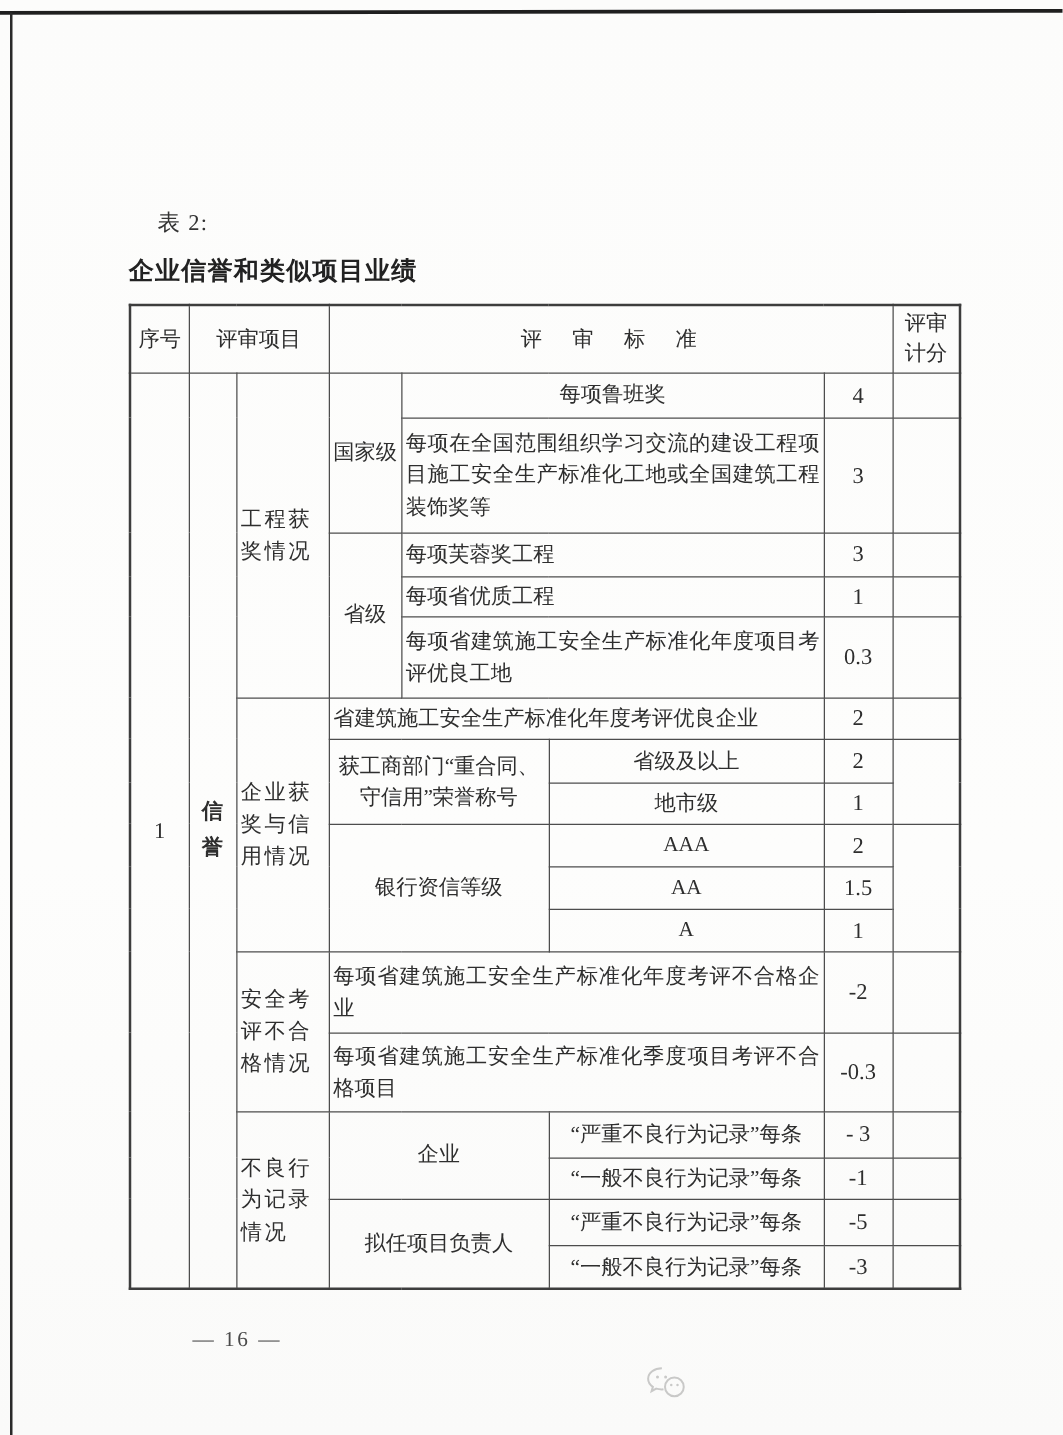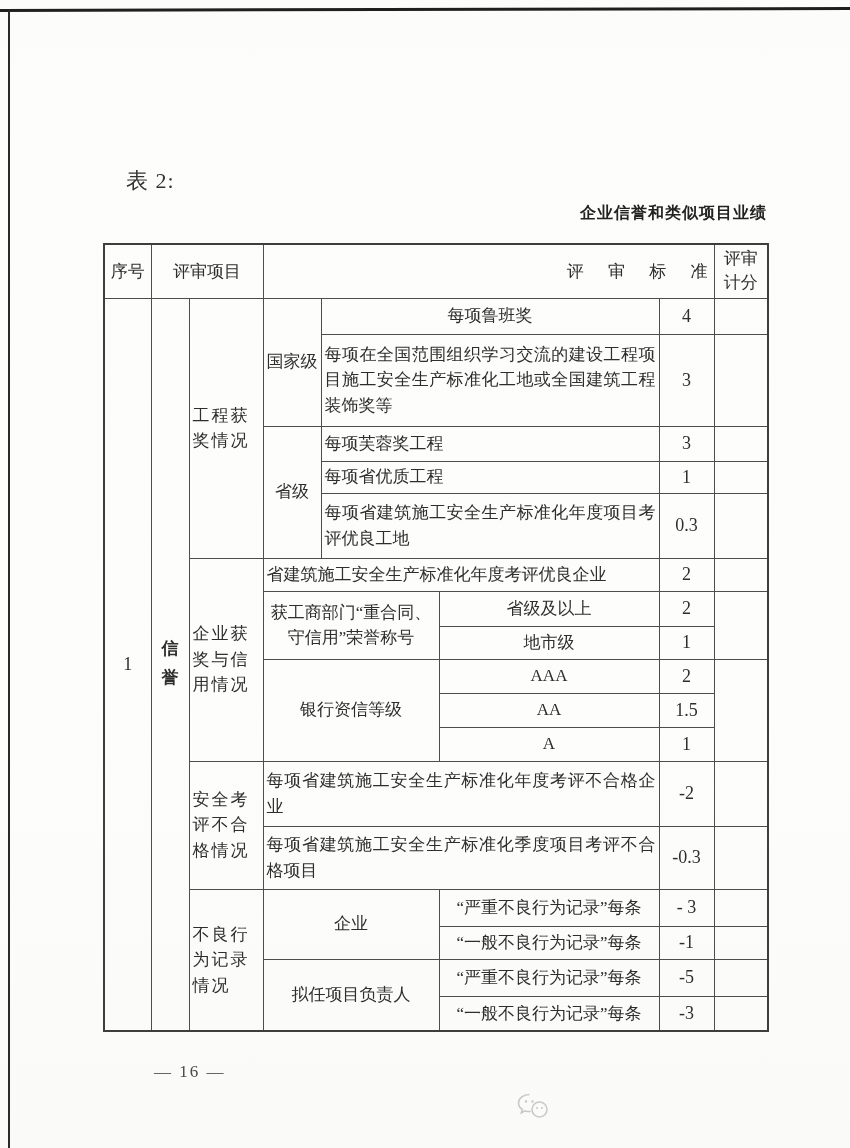--- a/index.html
+++ b/index.html
@@ -5,44 +5,44 @@
   html,body{margin:0;padding:0;}
   body{
     width:850px;height:1148px;position:relative;overflow:hidden;
     background:#fbfbfa;
     font-family:"Liberation Serif","DejaVu Serif",serif;
     color:#2e2e2e;
   }
   .page{position:absolute;inset:0;background:linear-gradient(180deg,#fcfcfb 0%,#fdfdfc 60%,#fafaf9 100%);}
   .scan-top-line{position:absolute;top:8px;left:0;width:100%;height:3px;background:#1f1f1f;transform:rotate(-0.12deg);}
   .scan-left-line{position:absolute;top:10px;left:8px;width:2px;height:1138px;background:#2a2a2a;}
-  .table-label{position:absolute;left:126px;top:166px;font-size:22px;letter-spacing:1px;color:#333;}
-  .page-title{position:absolute;left:103px;top:203px;width:664px;text-align:right;
-    font-size:16px;font-weight:bold;letter-spacing:1px;color:#222;}
+  .table-label{position:absolute;left:126px;top:166px;font-size:18px;letter-spacing:1px;color:#333;}
+  .page-title{position:absolute;left:103px;top:203px;width:664px;text-align:left;
+    font-size:20px;font-weight:bold;letter-spacing:1px;color:#222;}
   table.score-table{
     position:absolute;left:103px;top:243px;width:664px;
     border-collapse:collapse;table-layout:fixed;
     font-size:17px;color:#2e2e2e;
   }
   .score-table td,.score-table th{
     border:1.4px solid #4d4d4d;
     padding:2px 3px;
     vertical-align:middle;
     font-weight:normal;
     line-height:1.5;
     overflow:hidden;
   }
   .score-table{border:2px solid #3d3d3d;}
   .c{text-align:center;}
   .lft{text-align:left;padding:2px 8px;}
   .just{text-align:justify;text-justify:inter-character;}
   .grp{letter-spacing:2px;line-height:1.6;padding:2px 5px;}
   .num{text-align:center;font-size:18px;}
   .entry{background:transparent;}
-  .hdr-spaced{letter-spacing:3px;word-spacing:14px;text-align:right;}
+  .hdr-spaced{letter-spacing:3px;word-spacing:14px;text-align:center;}
   .hdr-two-line span{display:block;text-align:center;line-height:1.4;}
   .vert{display:inline-block;width:1.15em;word-break:break-all;line-height:1.7;letter-spacing:0;font-weight:bold;}
   .footer-page{position:absolute;left:154px;top:1062px;font-size:17px;color:#4a4a4a;letter-spacing:2px;}
   .watermark{position:absolute;left:516px;top:1092px;display:flex;align-items:center;gap:6px;
     color:#c6c6c5;font-size:21px;letter-spacing:1px;
     text-shadow:0.5px 0.5px 0 #ffffff;}
   .watermark svg{display:block;}
 </style>
 </head>
 <body>

